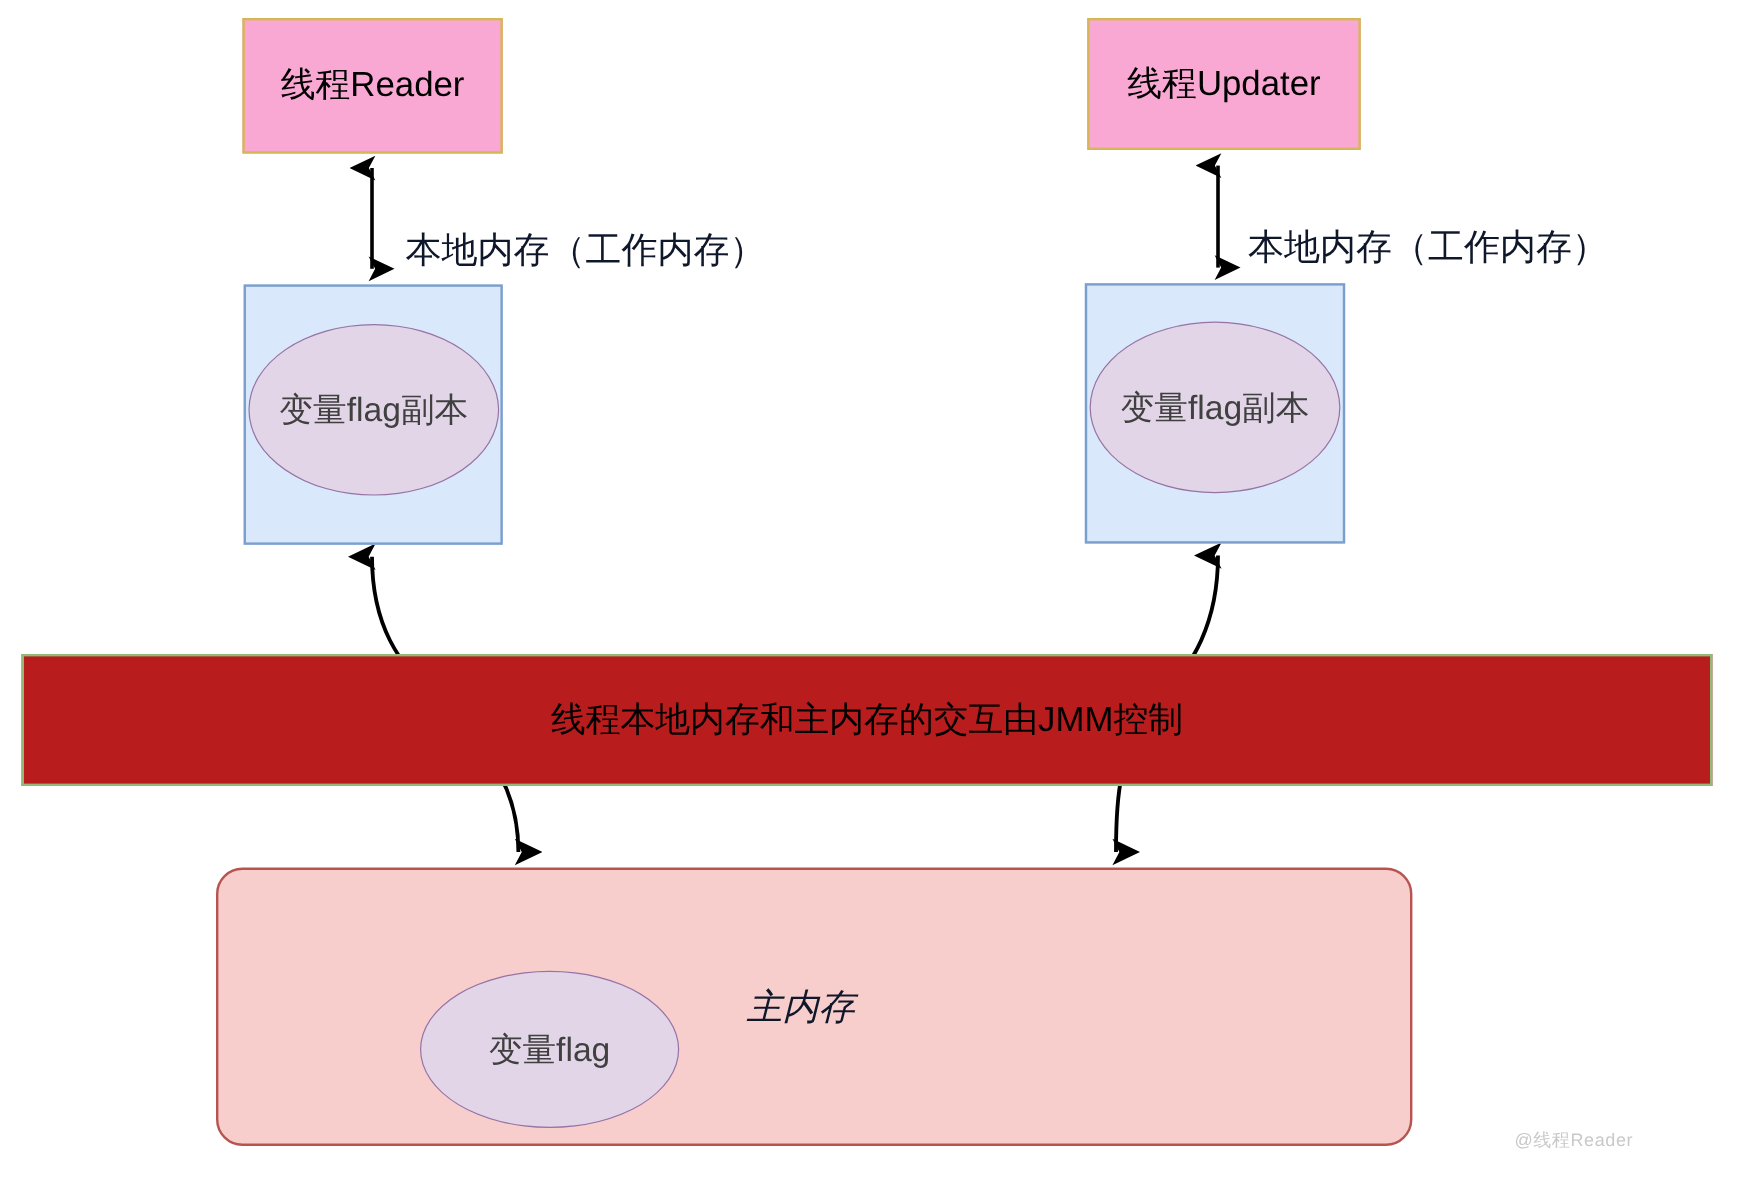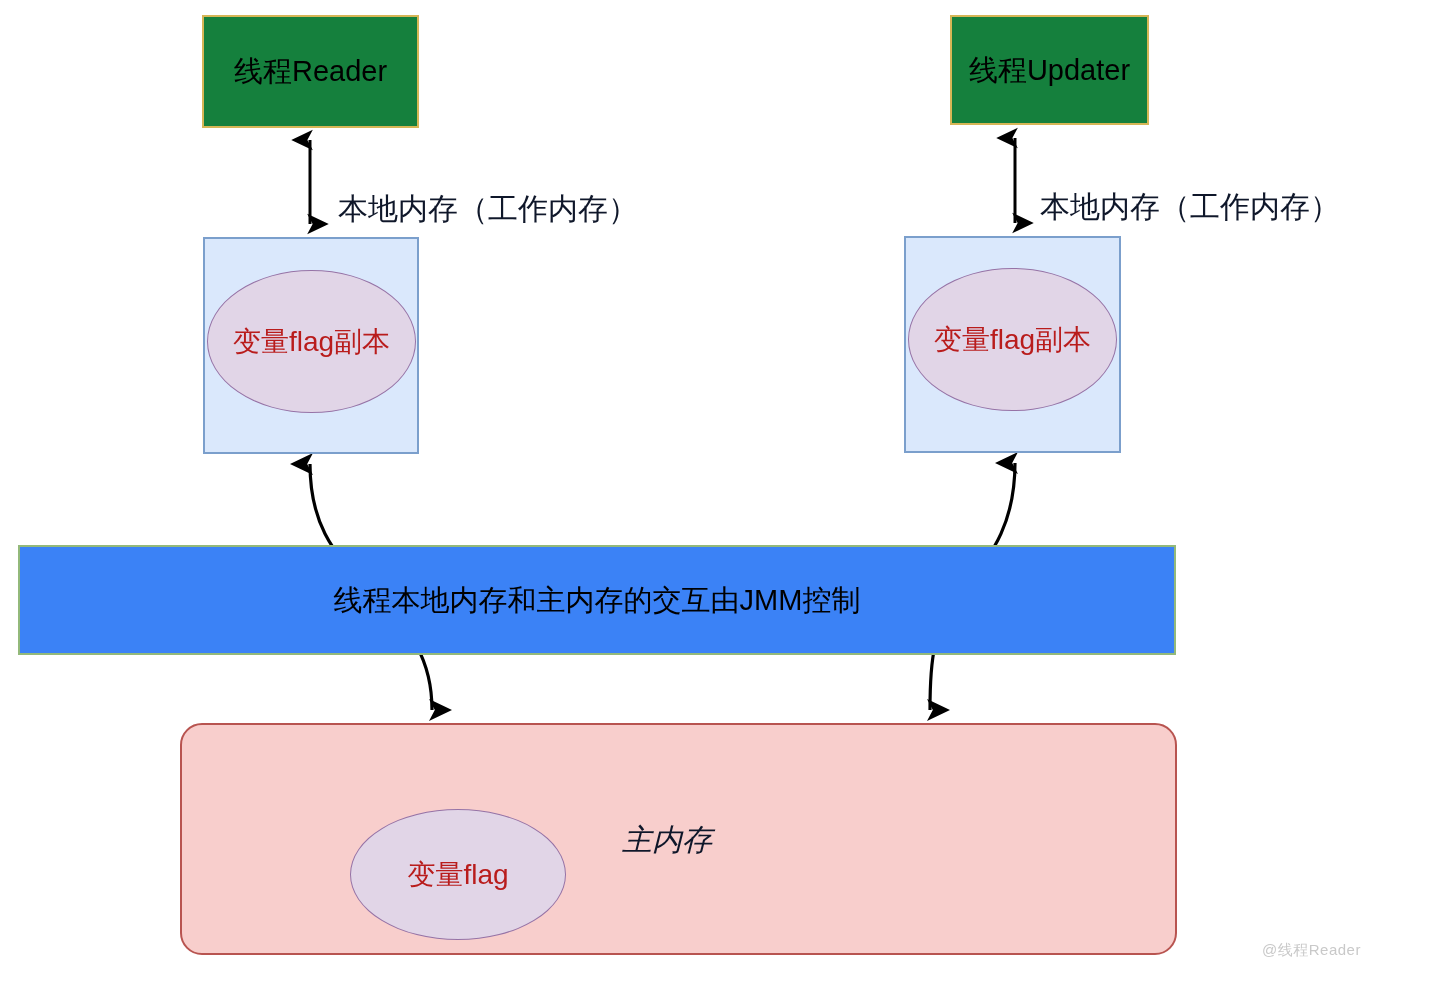--- a/index.html
+++ b/index.html
@@ -28,27 +28,27 @@
     box-sizing: border-box;
     display: flex;
     align-items: center;
     justify-content: center;
     text-align: center;
     line-height: 1.2;
   }
 
   
   .thread-box {
-    background: #15803d;
+    background: #f9a8d4;
     border: 2px solid #d6b656;
     font-size: 29px;
     color: #000;
   }
   #thread-reader { left: 202px;  top: 15px;  width: 217px; height: 113px; }
-  #thread-updater{ left: 950px;  top: 15px;  width: 199px; height: 110px; text-align: right; }
+  #thread-updater{ left: 906px;  top: 15px;  width: 228px; height: 110px; text-align: right; }
 
   
   .local-mem-box {
     background: #dae8fc;
     border: 2px solid #7b9fcc;
   }
   #local-mem-left  { left: 203px; top: 237px; width: 216px; height: 217px; }
   #local-mem-right { left: 904px; top: 236px; width: 217px; height: 217px; }
 
   
@@ -56,31 +56,31 @@
     position: absolute;
     box-sizing: border-box;
     background: #e1d5e7;
     border: 1.6px solid #9673a6;
     border-radius: 50%;
     display: flex;
     align-items: center;
     justify-content: center;
     text-align: left;
     font-size: 28px;
-    color: #b91c1c;
+    color: #404040;
     white-space: nowrap;
   }
   #flag-copy-left  { left: 207px; top: 270px; width: 209px; height: 143px; }
   #flag-copy-right { left: 908px; top: 268px; width: 209px; height: 143px; }
   #flag-main       { left: 350px; top: 809px; width: 216px; height: 131px; }
 
   
   #jmm-band {
-    left: 18px; top: 545px; width: 1158px; height: 110px;
-    background: #3b82f6;
+    left: 18px; top: 545px; width: 1409px; height: 110px;
+    background: #b91c1c;
     border: 2px solid #93b97a;
     font-size: 29px;
     color: #000;
   }
 
   
   #main-memory {
     left: 180px; top: 723px; width: 997px; height: 232px;
     background: #f8cecc;
     border: 2px solid #b85450;

